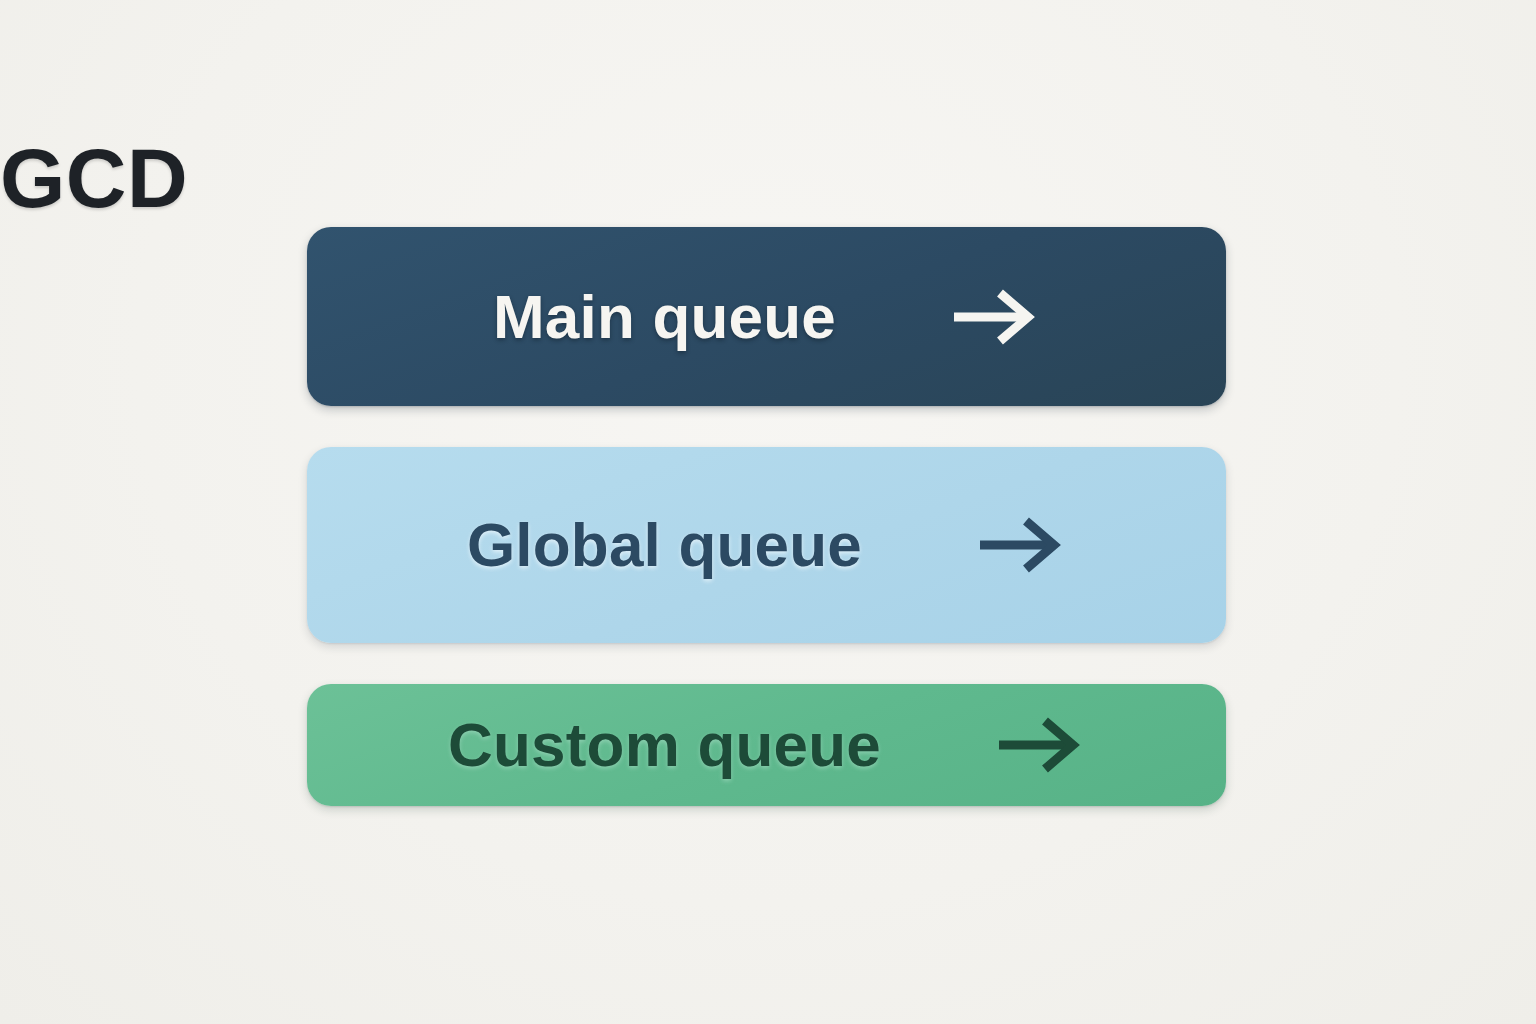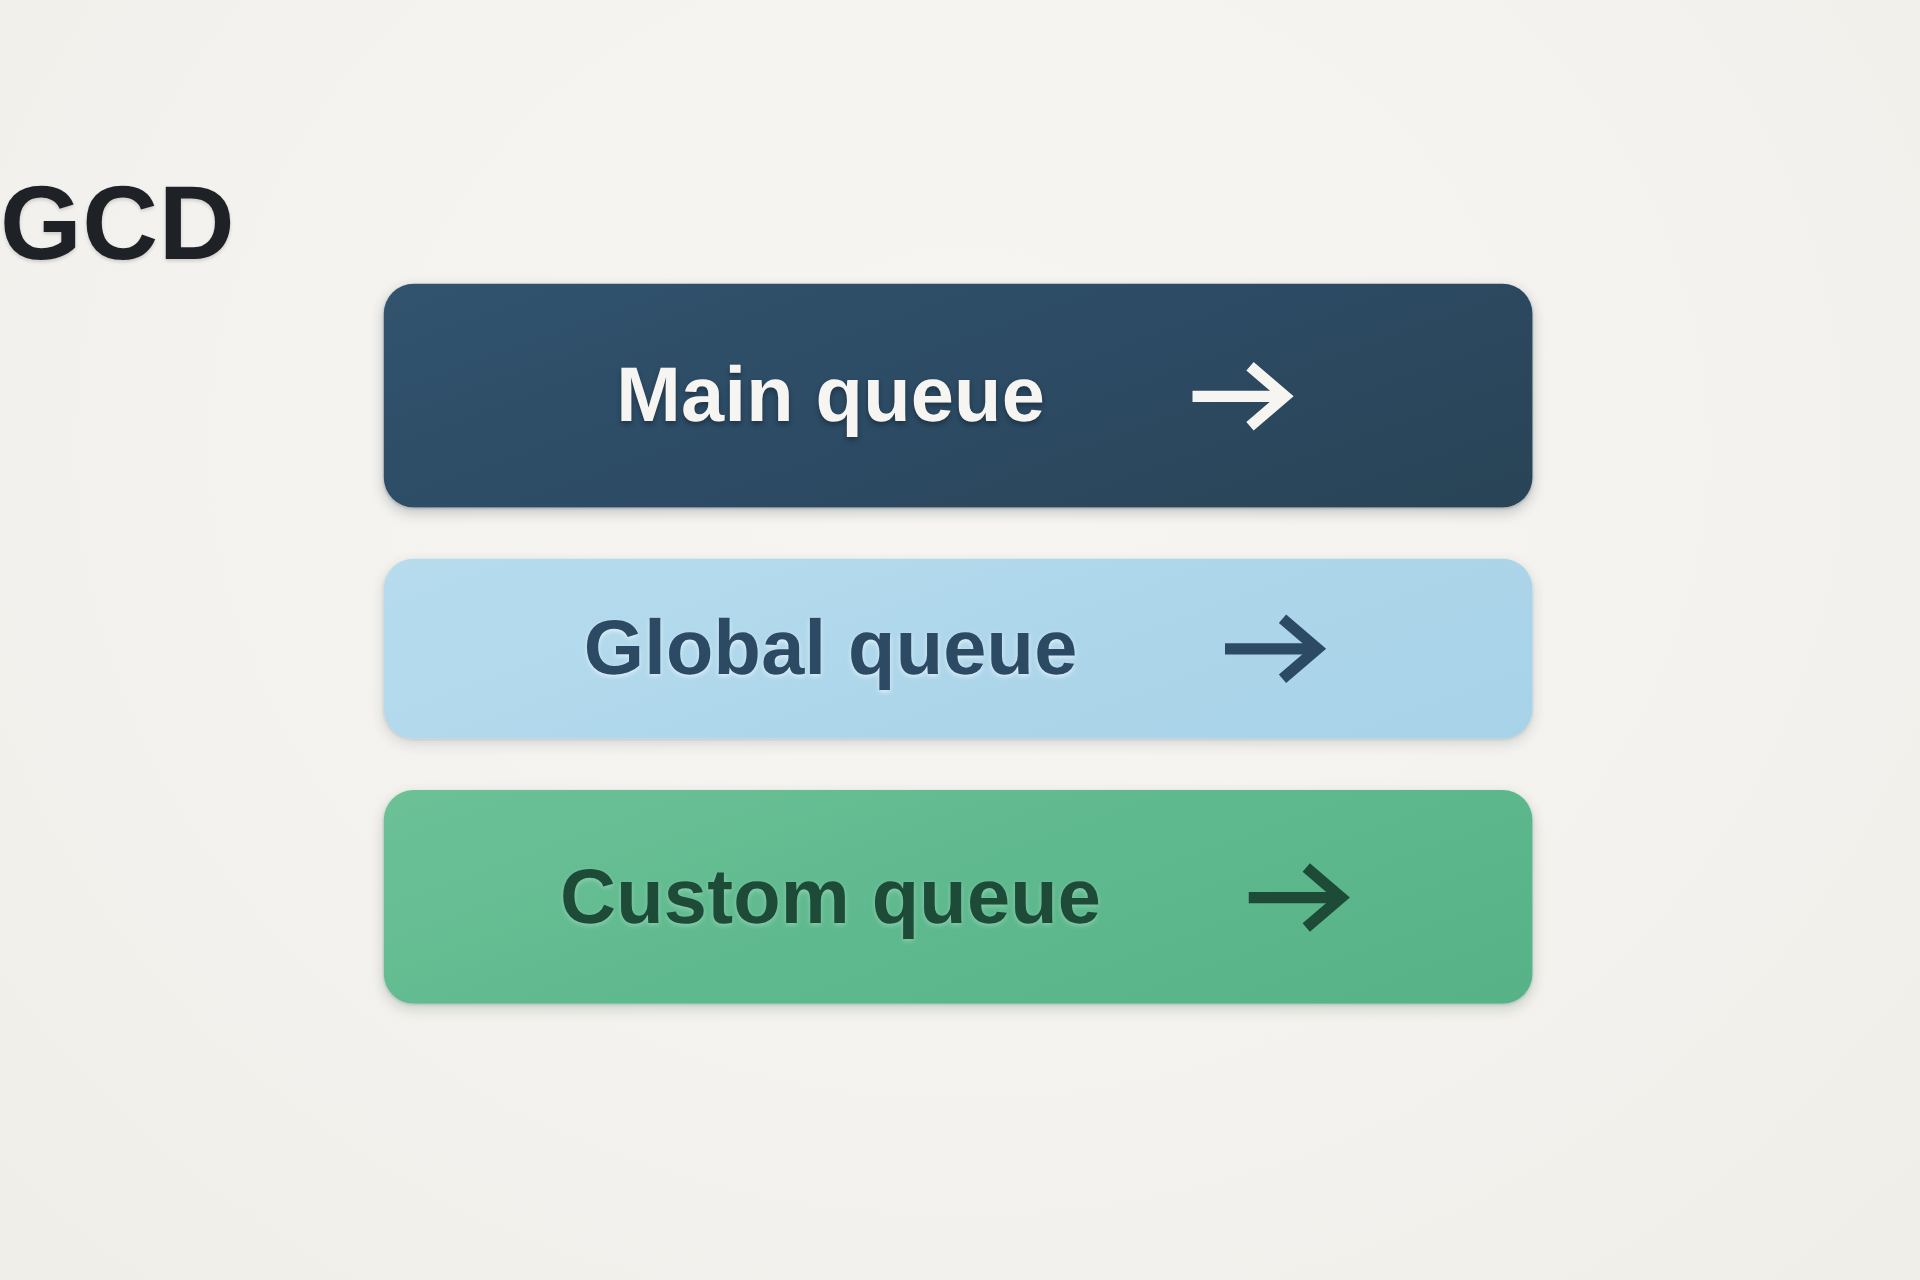--- a/index.html
+++ b/index.html
@@ -110,34 +110,34 @@
                 0 1px 2px rgba(26,40,54,0.18);
   }
   .v-main .btn-label {
     color: #f6f5f1;
     text-shadow: 0 2px 4px rgba(12,24,36,0.45);
   }
   .v-main .btn-arrow svg { stroke: #f6f5f1; fill: none; }
 
   
   .queue-btn.v-global {
-    height: 144px;
+    height: 196px;
     background: linear-gradient(160deg, #b6dcee 0%, #aed6ea 55%, #a7d2e8 100%);
     box-shadow: 0 4px 10px rgba(26,40,54,0.14),
                 0 1px 2px rgba(26,40,54,0.10);
   }
   .v-global .btn-label {
     color: #2c4a63;
     text-shadow: 0 2px 4px rgba(230,243,250,0.9);
   }
   .v-global .btn-arrow svg { stroke: #2c4a63; fill: none; }
 
   
   .queue-btn.v-custom {
-    height: 171px;
+    height: 122px;
     background: linear-gradient(160deg, #6cc197 0%, #5fb98e 50%, #57b287 100%);
     box-shadow: 0 4px 10px rgba(26,60,44,0.18),
                 0 1px 2px rgba(26,60,44,0.14);
   }
   .v-custom .btn-label {
     color: #1d4b38;
     text-shadow: 0 2px 4px rgba(154,214,185,0.75);
   }
   .v-custom .btn-arrow svg { stroke: #1d4b38; fill: none; }
 </style>

